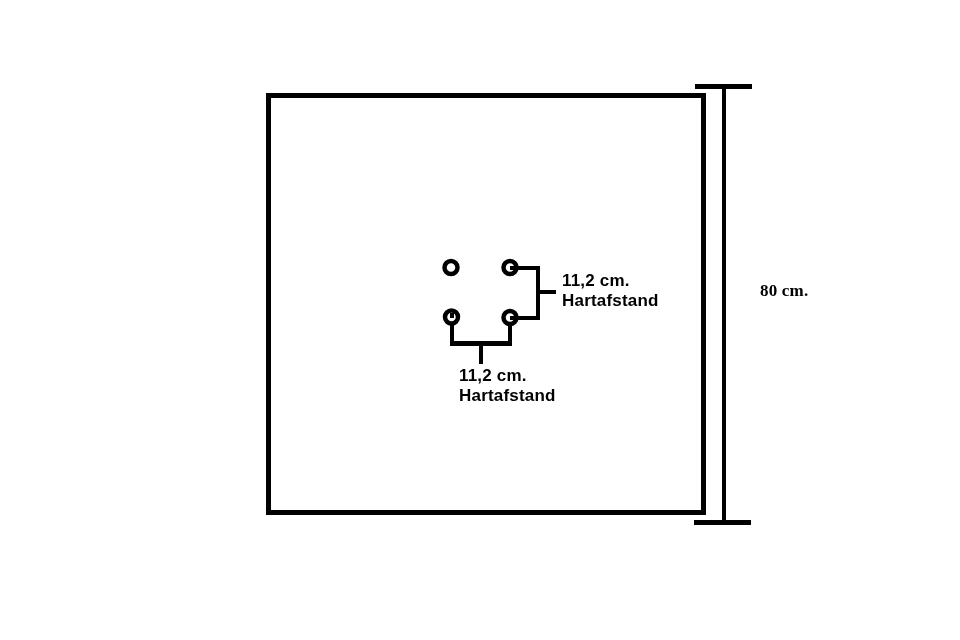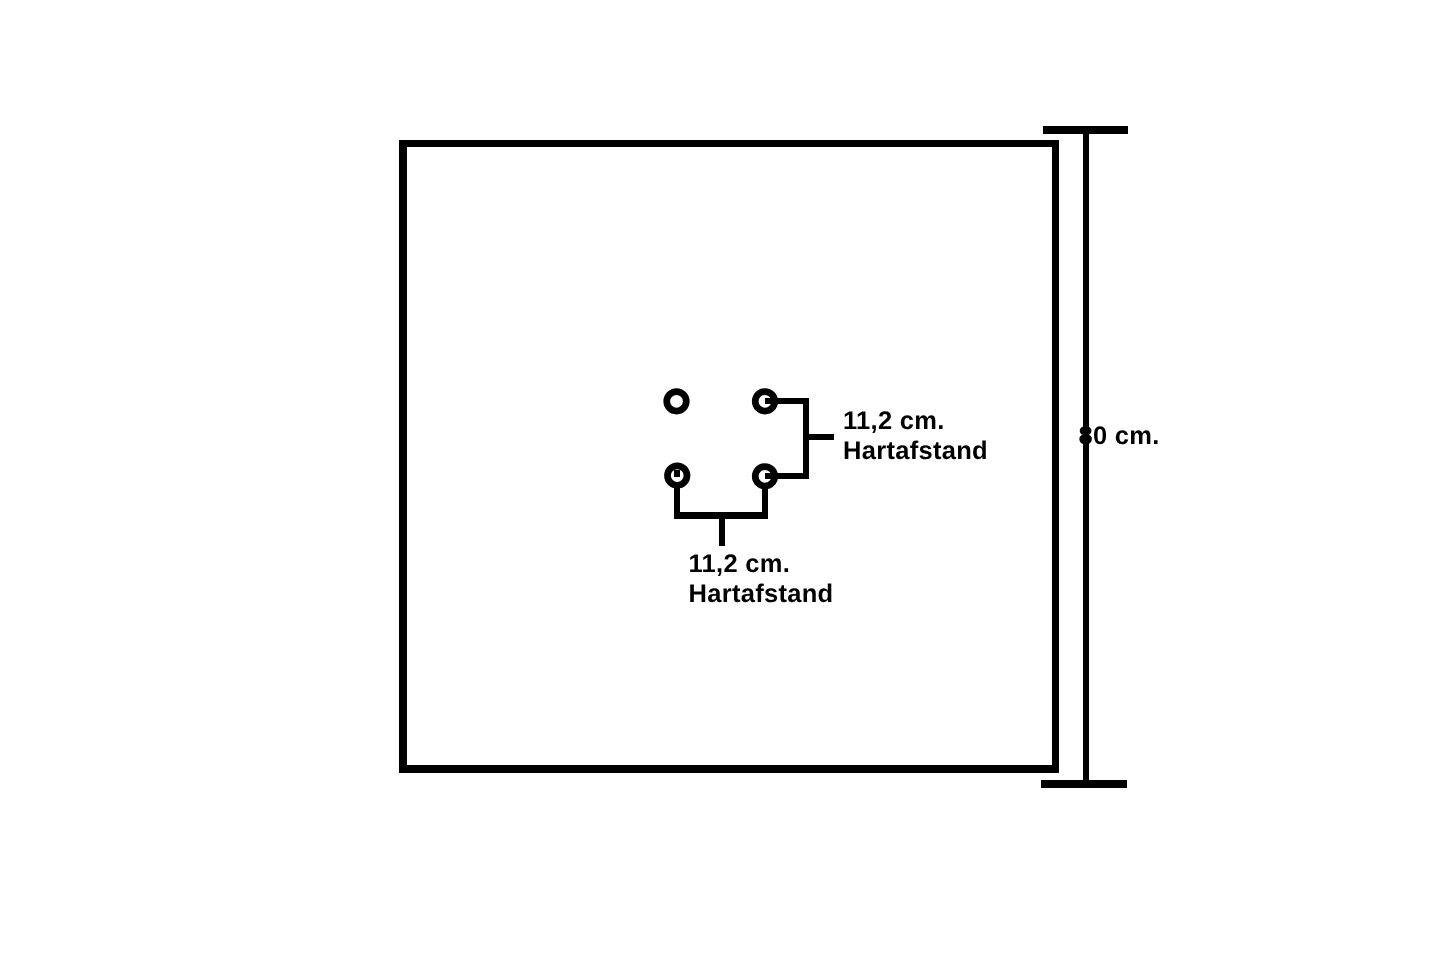--- a/index.html
+++ b/index.html
@@ -58,21 +58,21 @@
     </g>
 
     <g fill="none" stroke-width="4.5" stroke="#000000">
       <circle cx="451" cy="267.5" r="6.5"></circle>
       <circle cx="510" cy="267.5" r="6.5"></circle>
       <circle cx="451.5" cy="317" r="6.5"></circle>
       <circle cx="510" cy="317.5" r="6.5"></circle>
     </g>
   </svg>
 
-  <div class="dim-label" style="left:719px; top:281px;">80 cm.</div>
+  <div class="dim-label" style="left:760px; top:281px;font-family:Liberation Serif, serif;">80 cm.</div>
 
   <div class="dim-label" style="left:562px; top:271px;">
     <div>11,2 cm.</div>
     <div>Hartafstand</div>
   </div>
 
   <div class="dim-label" style="left:459px; top:366px;">
     <div>11,2 cm.</div>
     <div>Hartafstand</div>
   </div>

